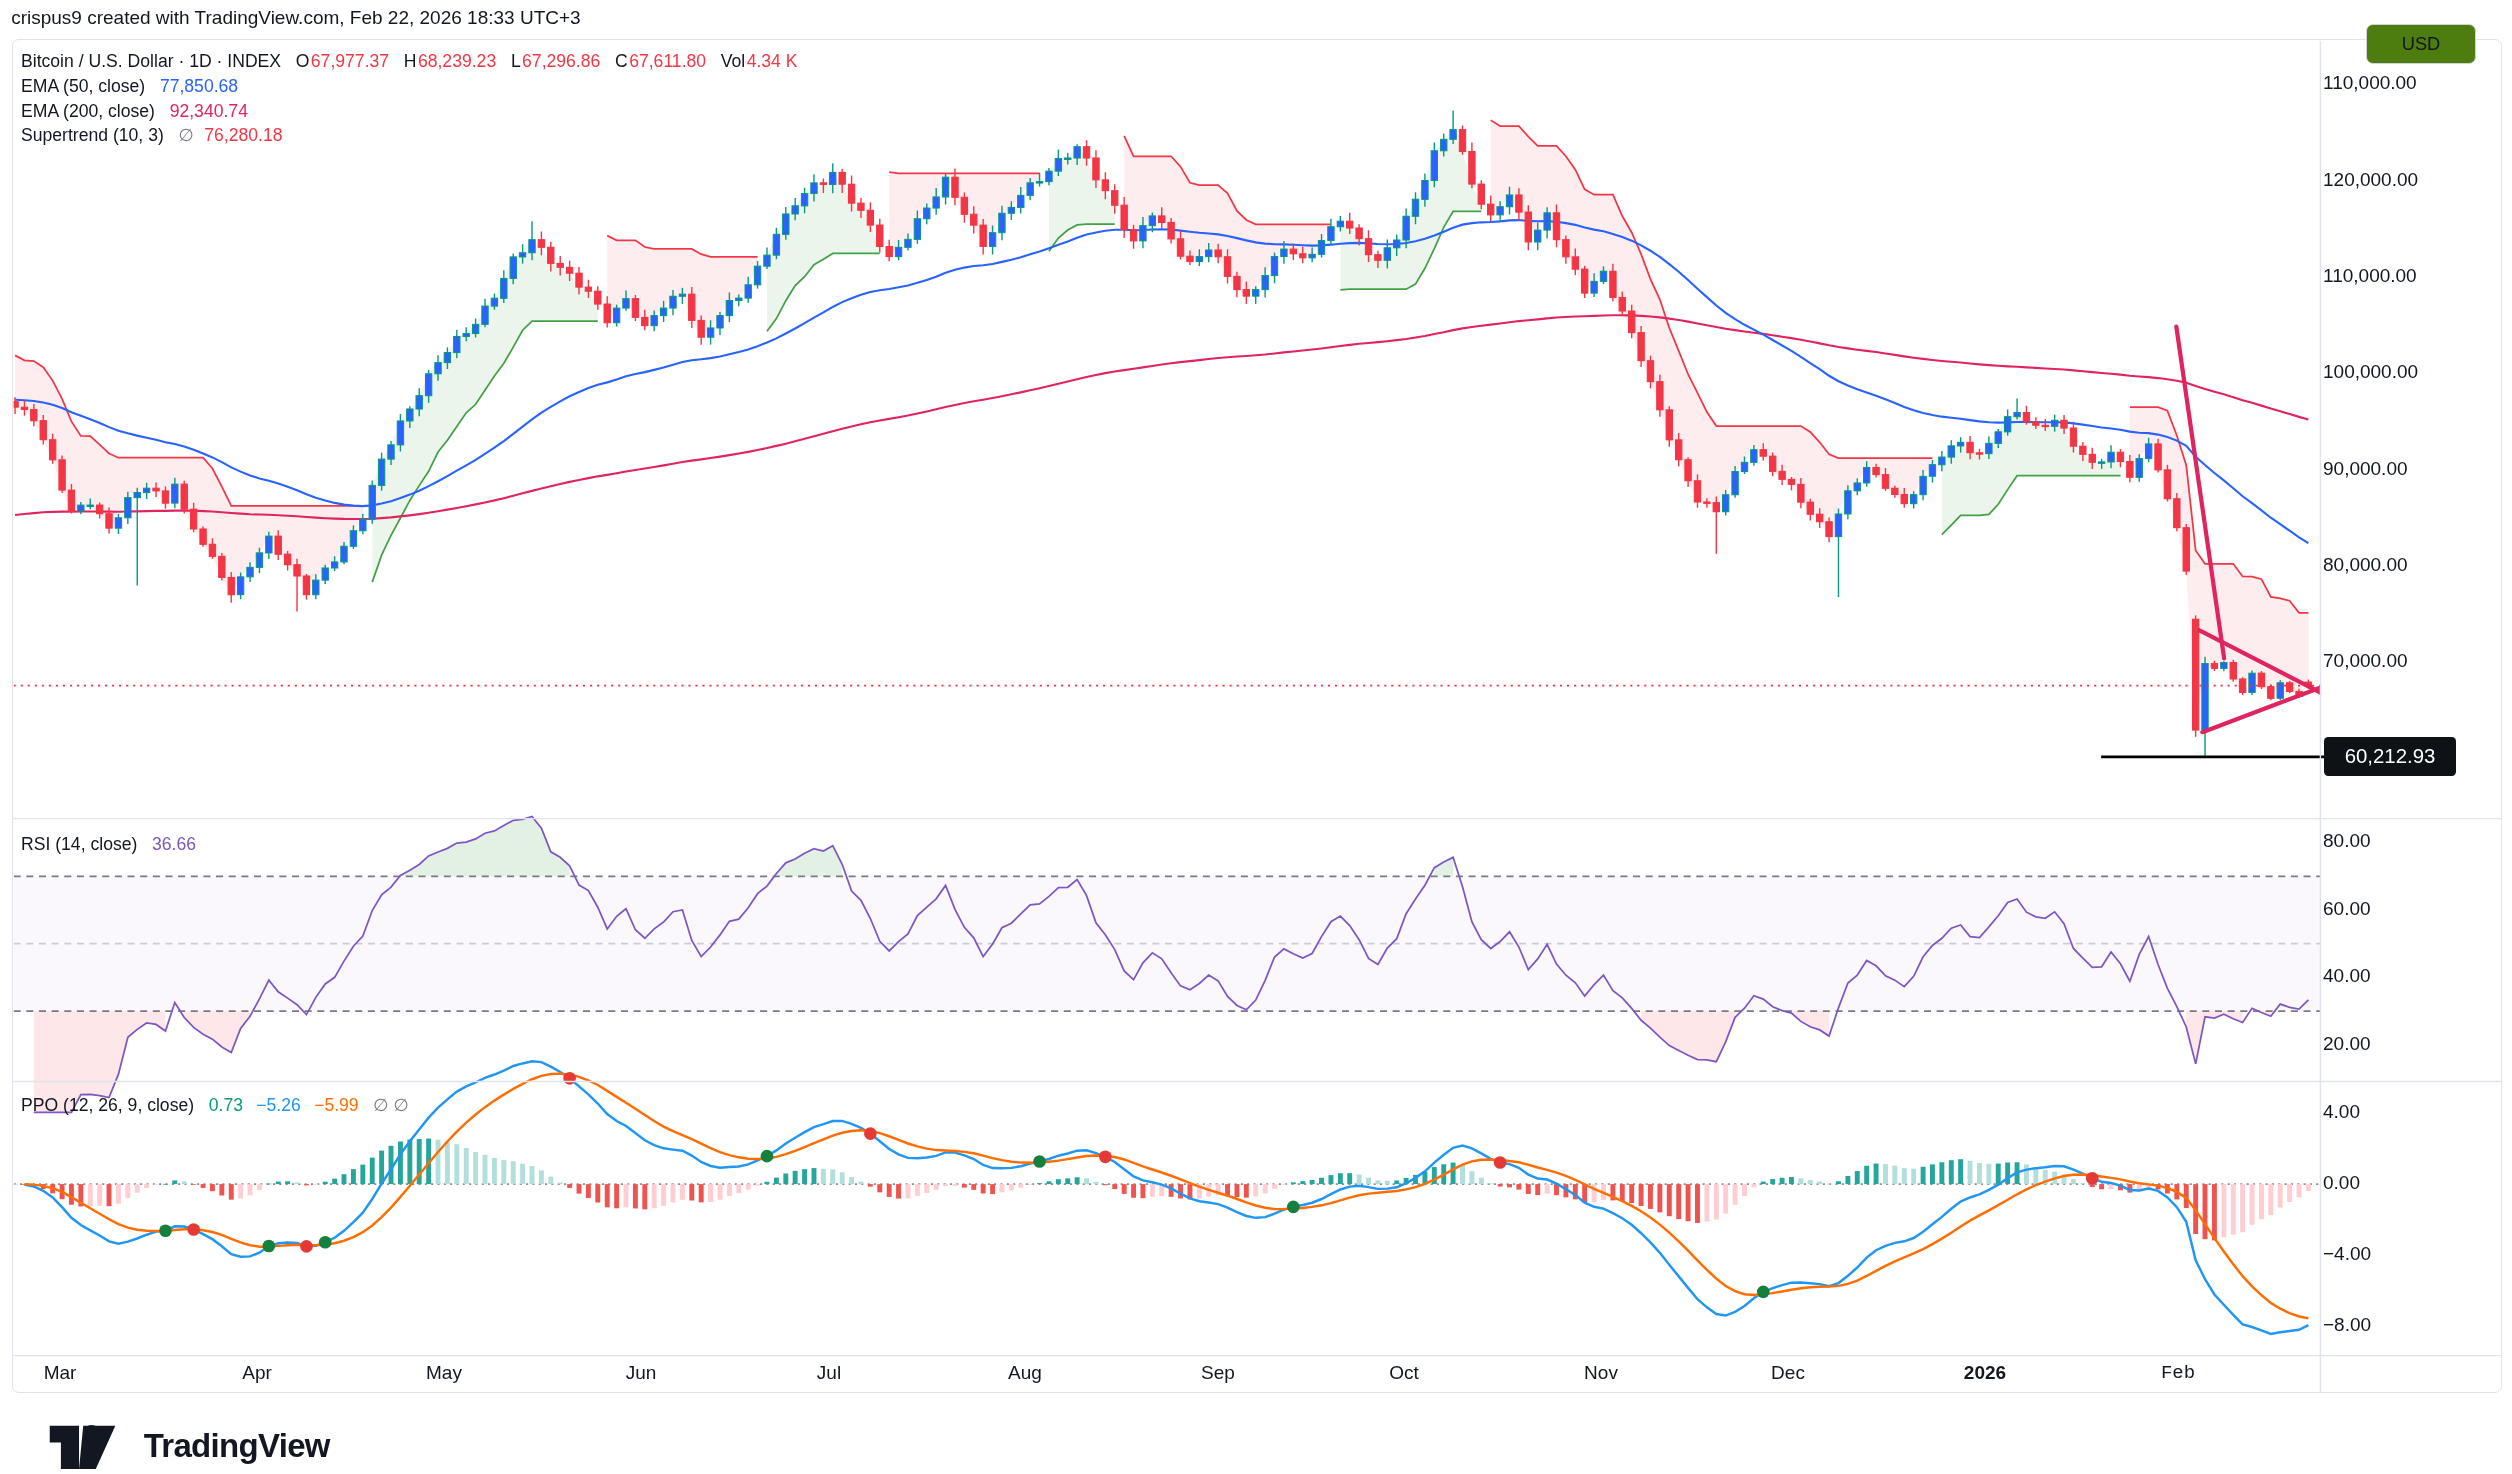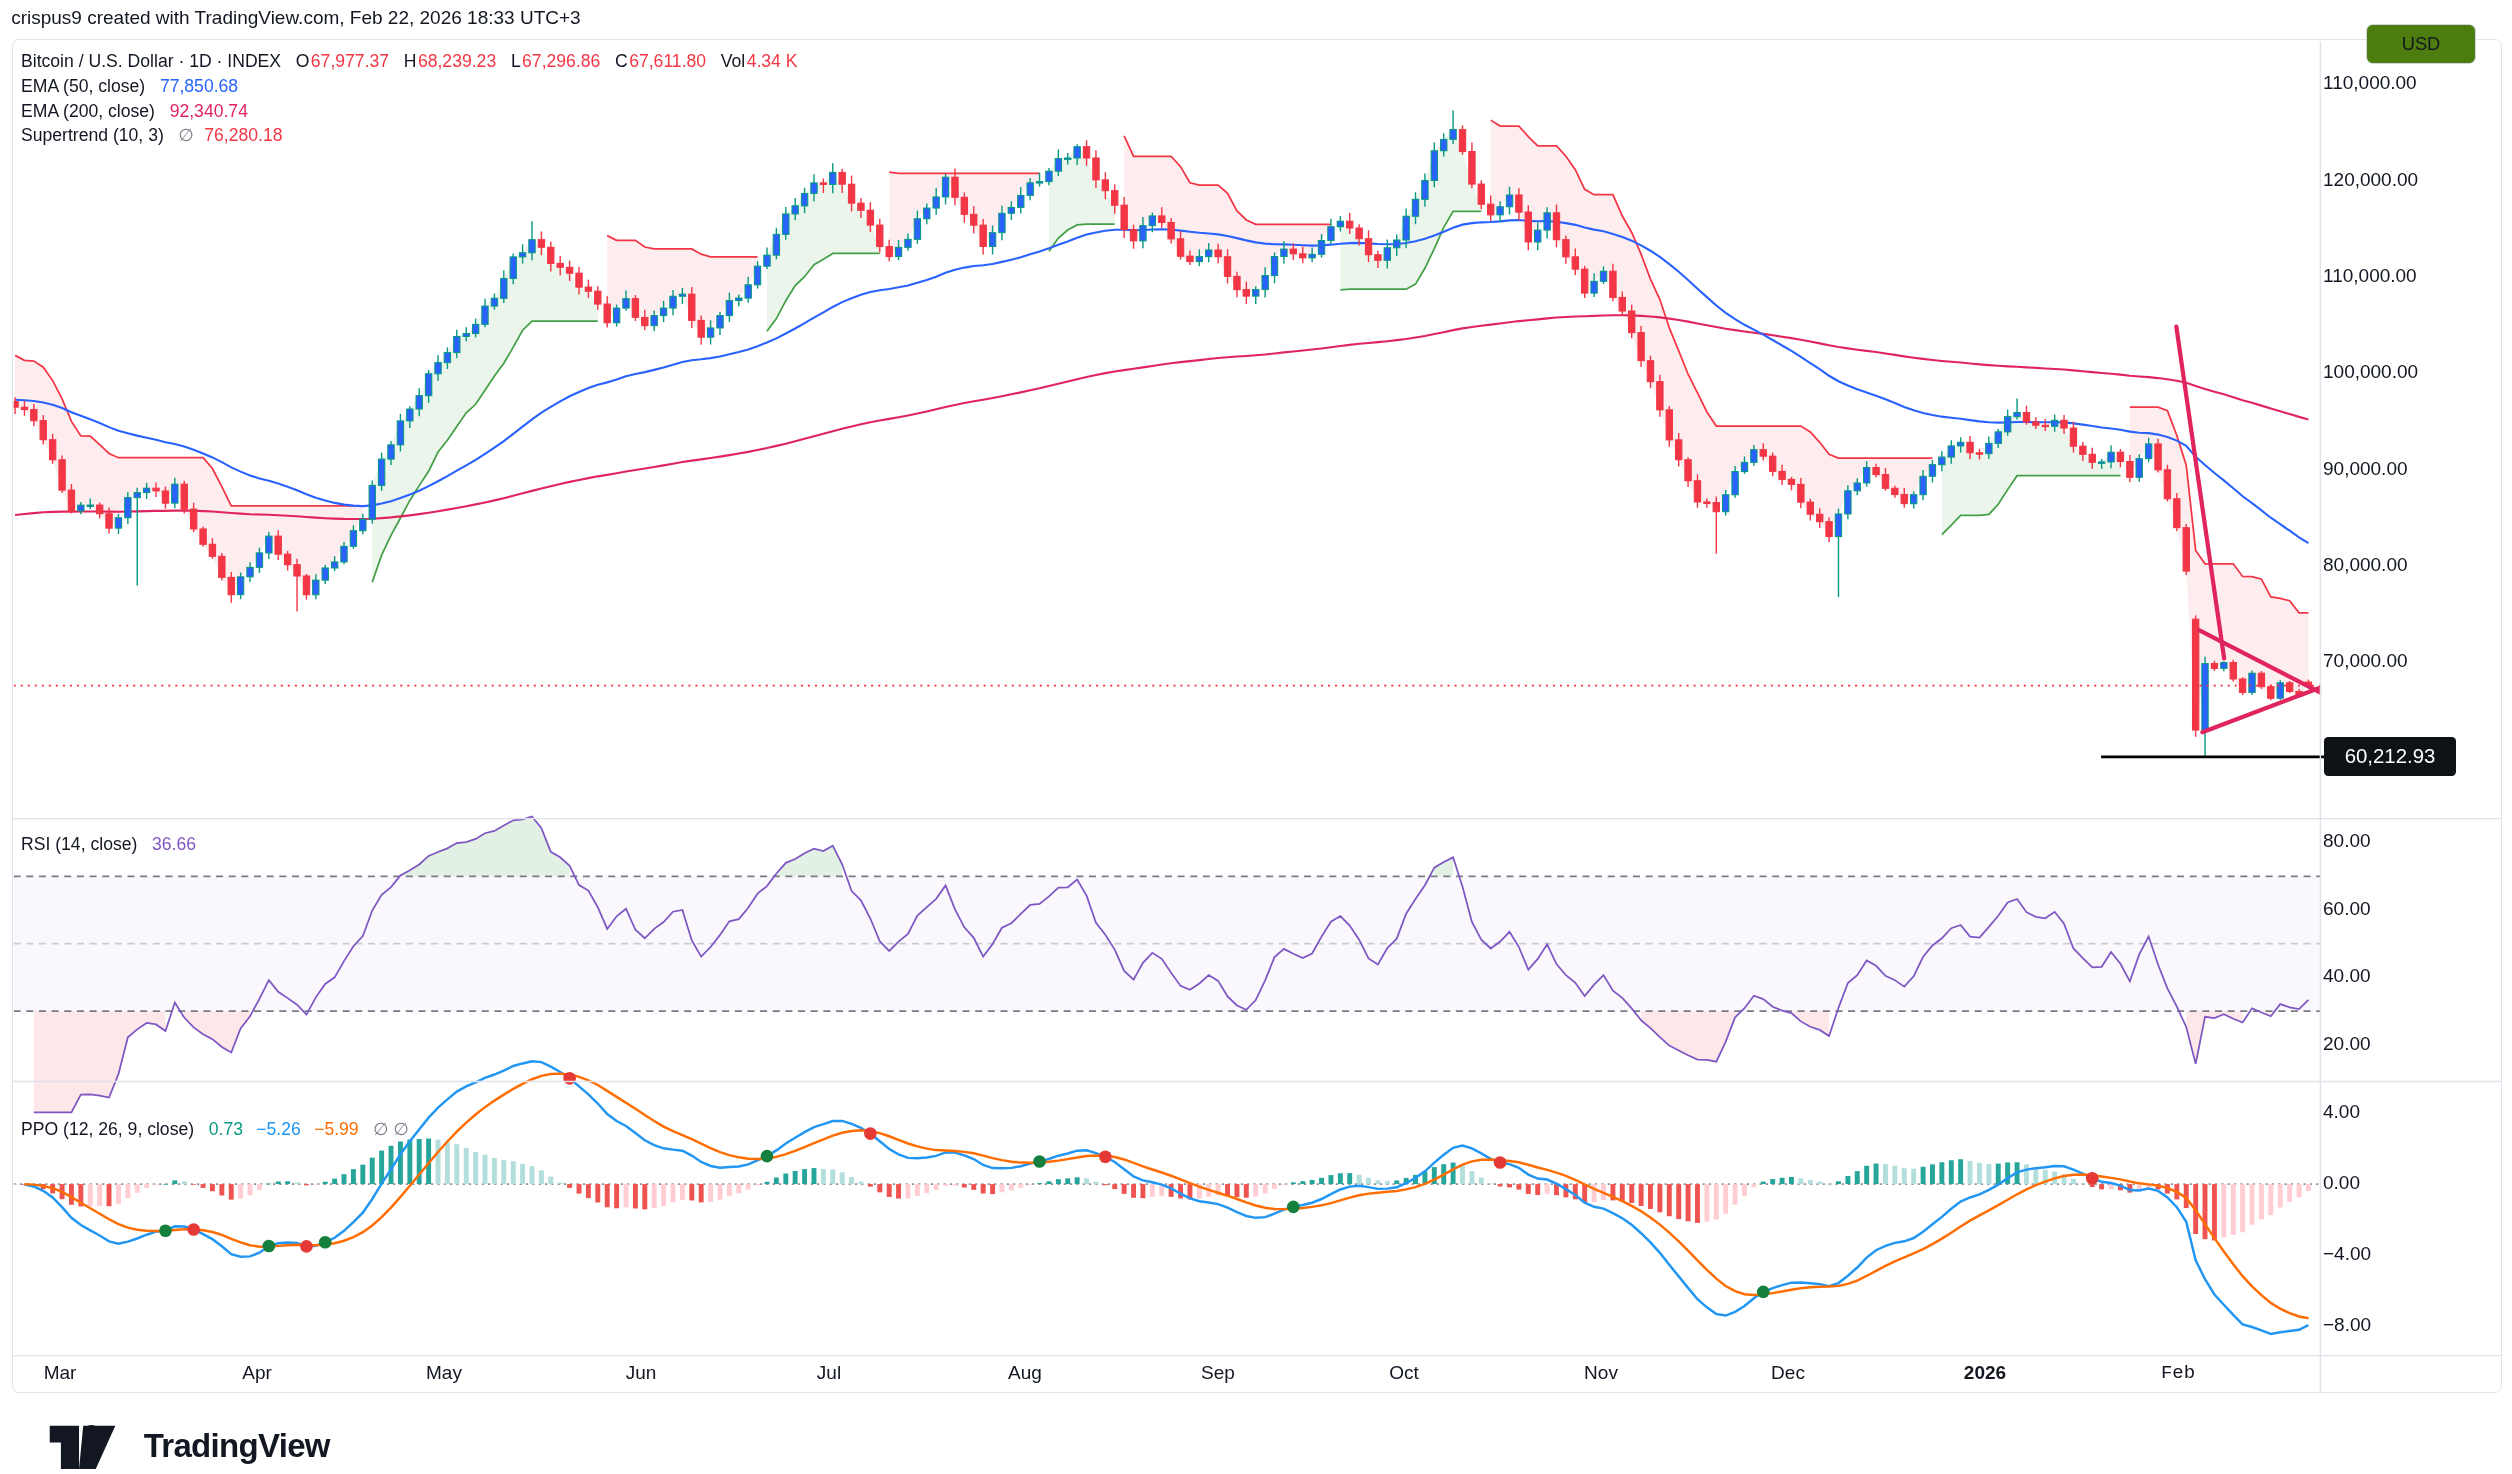--- a/index.html
+++ b/index.html
@@ -858,21 +858,21 @@
   </div>
   <div class="legend" style="left:21px;top:125px;">
     <span class="t">Supertrend (10, 3)</span>
     <span class="v gray" style="margin-left:9.8px;">∅</span>
     <span class="v red" style="margin-left:5.6px;">76,280.18</span>
   </div>
   <div class="legend" style="left:21px;top:834px;">
     <span class="t">RSI (14, close)</span>
     <span class="v purple" style="margin-left:9.8px;margin-top:44px;">36.66</span>
   </div>
-  <div class="legend" style="left:21px;top:1095px;margin-top:24px;">
+  <div class="legend" style="left:21px;top:1095px;">
     <span class="t">PPO (12, 26, 9, close)</span>
     <span class="v teal" style="margin-left:9.8px;">0.73</span>
     <span class="v lblue" style="margin-left:8.4px;">−5.26</span>
     <span class="v orange" style="margin-left:8.4px;">−5.99</span>
     <span class="v gray" style="margin-left:9.8px;">∅ ∅</span>
   </div>
 
   <div id="usd-btn">USD</div>
   <div id="price-tag">60,212.93</div>
   <div id="axis-labels">

